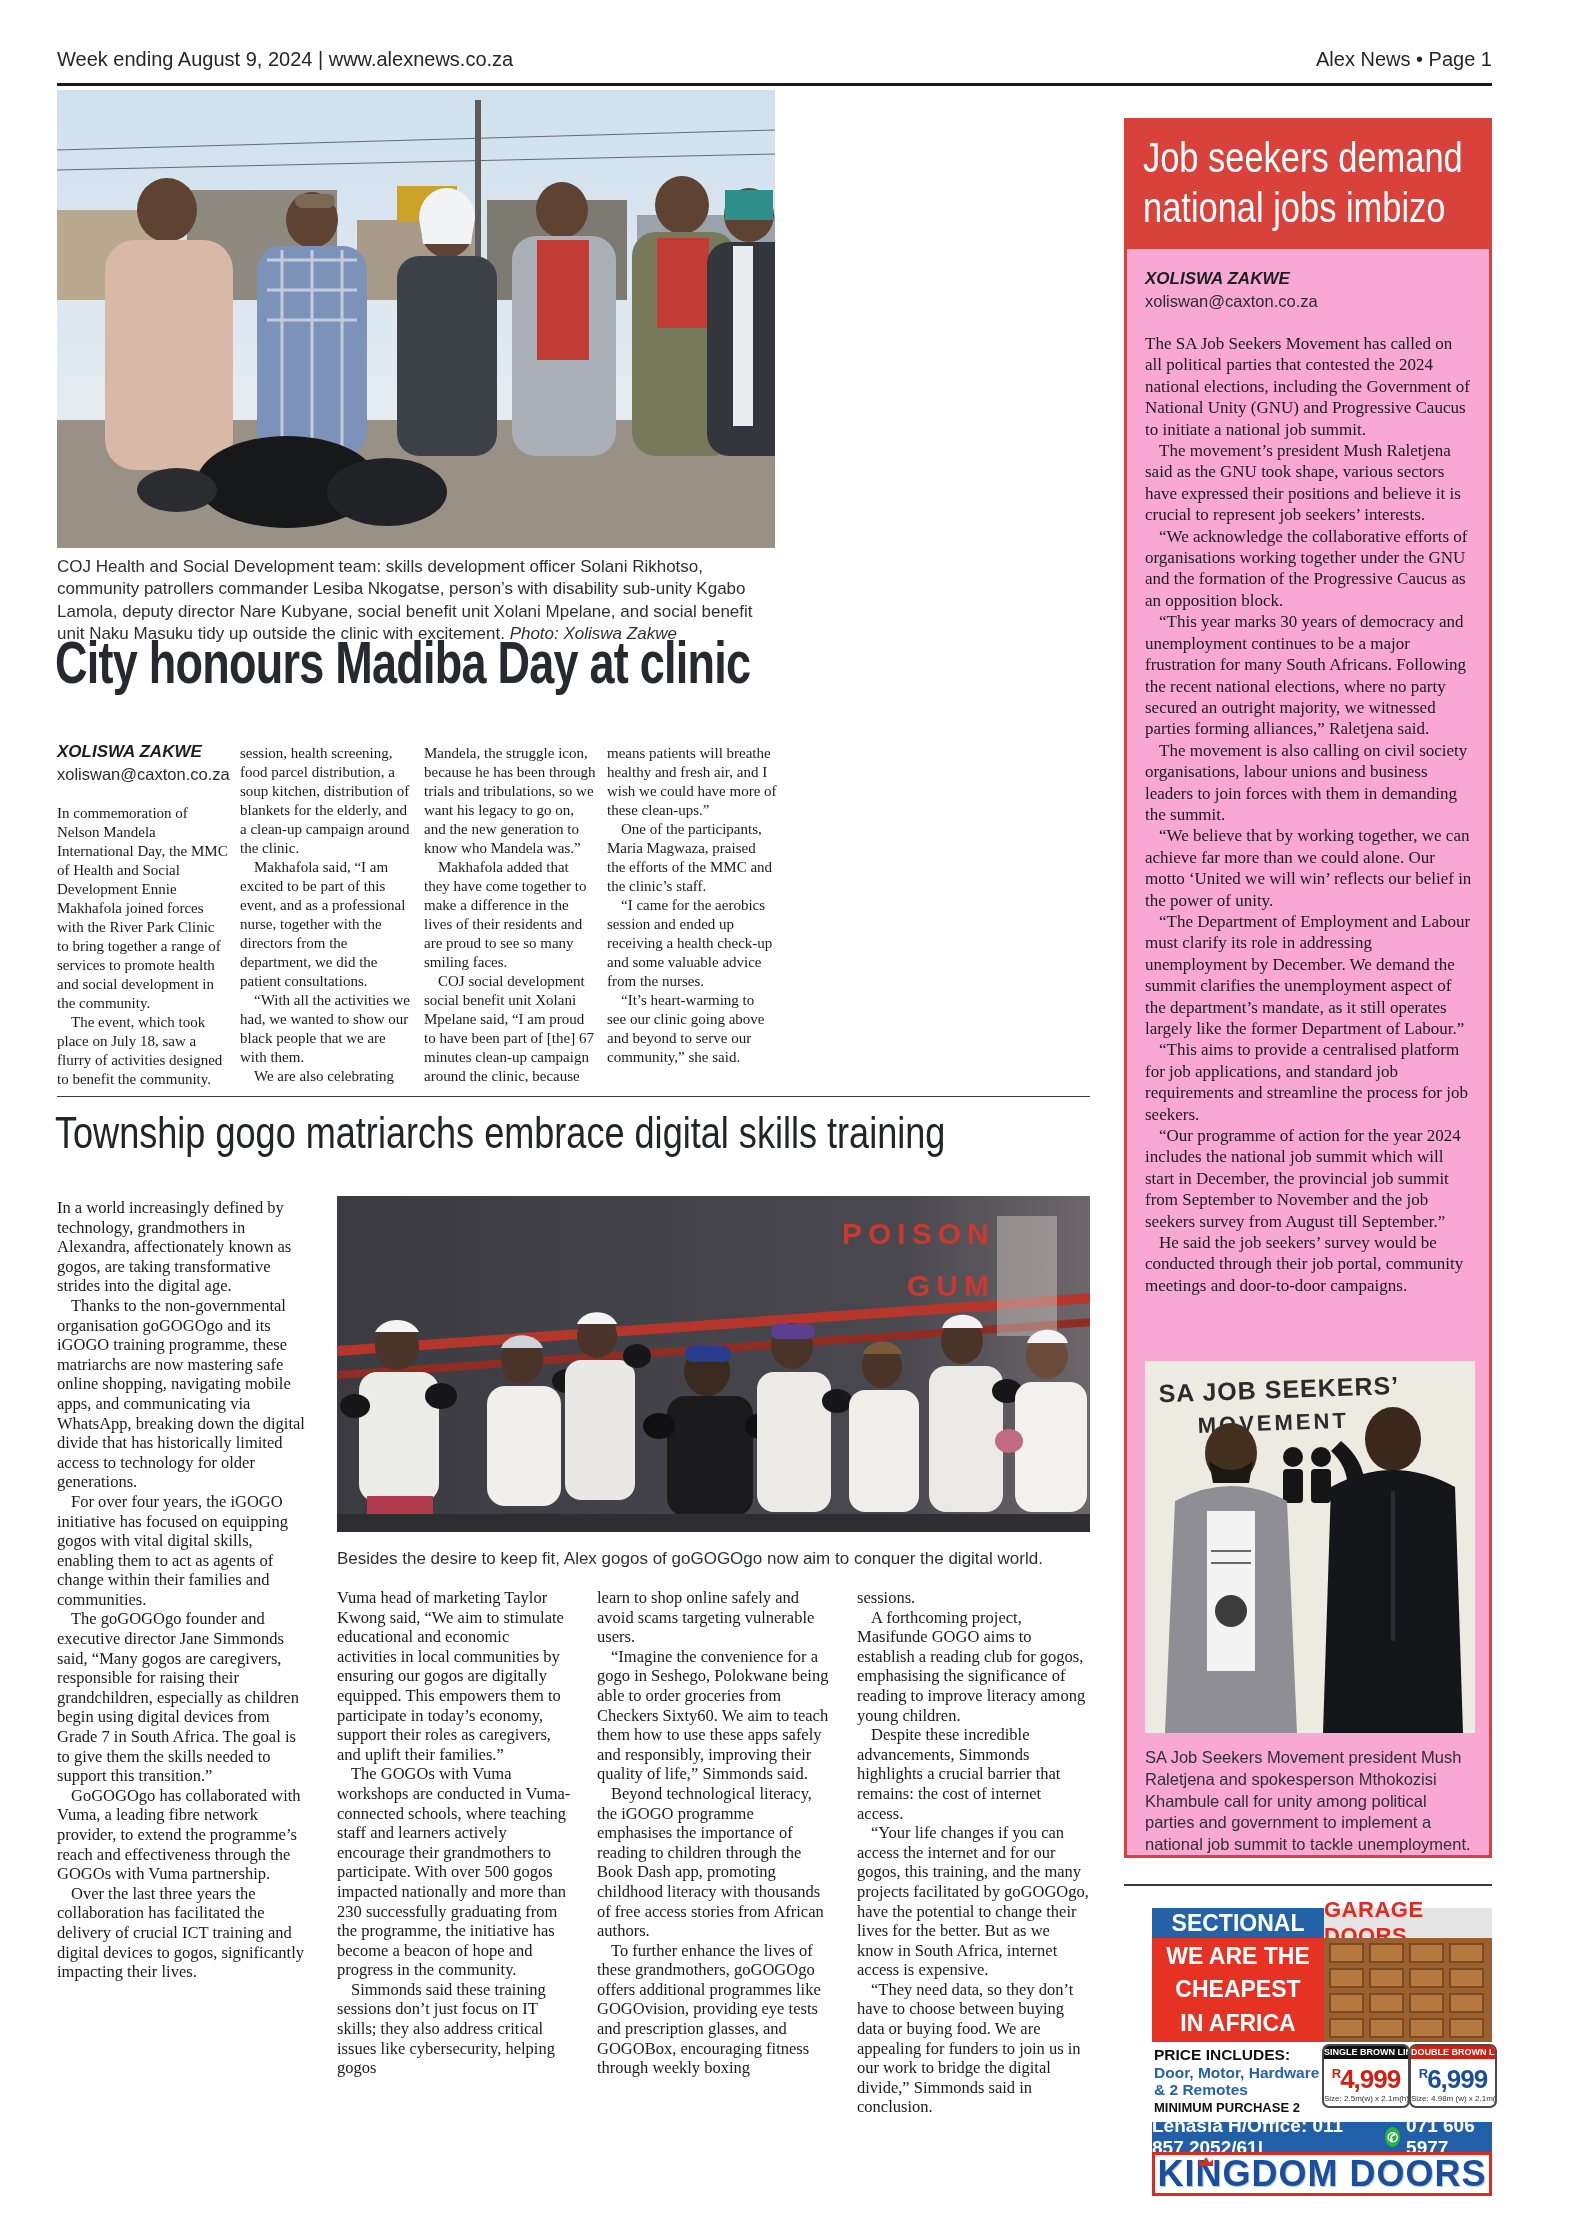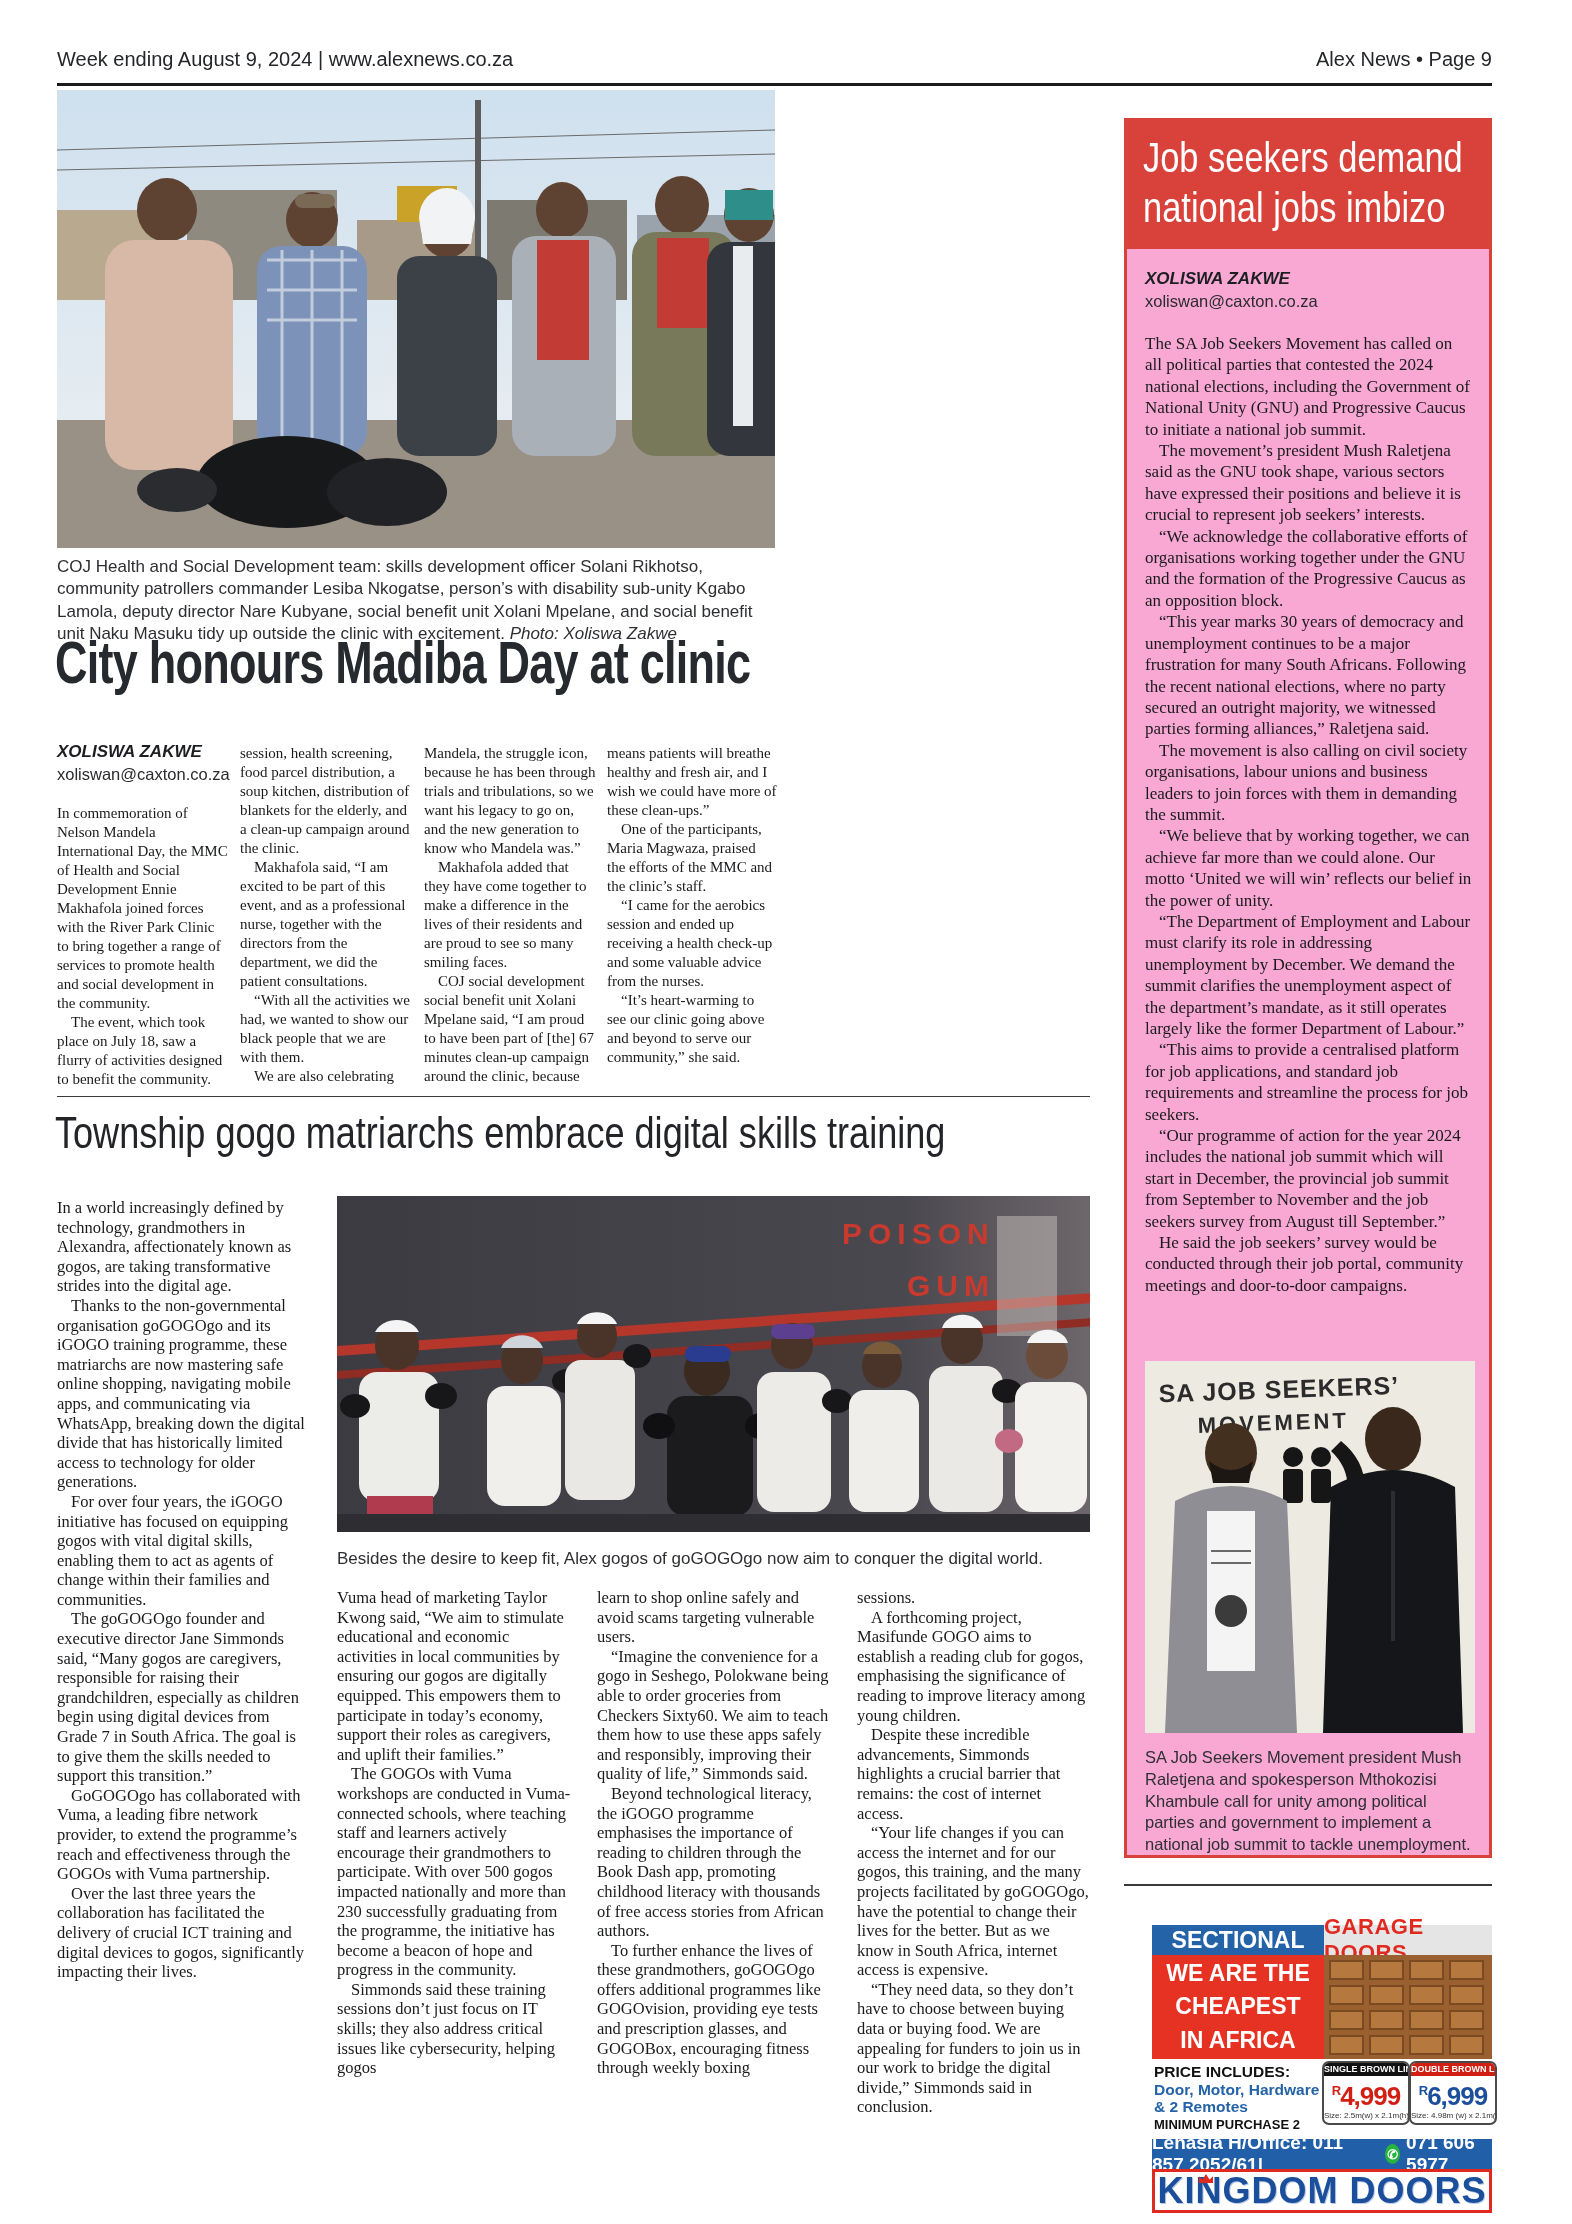--- a/index.html
+++ b/index.html
@@ -65,21 +65,21 @@
            text-shadow:1px 1px 0 #b9cae6;}
   .crown{position:absolute;width:14px;height:9px;background:#e02a1f;
          clip-path:polygon(0 100%,0 25%,25% 60%,50% 0,75% 60%,100% 25%,100% 100%);}
 </style>
 </head>
 <body>
 
 <div id="page">
 
   <div class="abs mast-text" style="left:57px;top:48px;">Week ending August 9, 2024 | www.alexnews.co.za</div>
-  <div class="abs mast-text" style="right:80px;top:48px;">Alex News • Page 9</div>
+  <div class="abs mast-text" style="right:80px;top:48px;">Alex News • Page 1</div>
   <div class="abs mast-rule" style="left:57px;top:83px;width:1435px;"></div>
 
   <div class="abs" style="left:57px;top:90px;width:718px;height:458px;">
     <svg width="718" height="458" viewBox="0 0 718 458">
       <defs>
         <linearGradient id="sky" x1="0" y1="0" x2="0" y2="1">
           <stop offset="0" stop-color="#cfe0ee"></stop>
             <stop offset="1" stop-color="#eef1f3"></stop>
         </linearGradient>
       </defs>
@@ -319,21 +319,21 @@
         </g>
       </svg>
     </div>
     <div class="caption" style="margin:14px 18px 0 18px;font-size:16.5px;">SA Job Seekers Movement president Mush Raletjena and spokesperson Mthokozisi Khambule call for unity among political parties and government to implement a national job summit to tackle unemployment.</div>
   </div>
 
   <div class="abs rule" style="left:1124px;top:1884px;width:368px;height:2px;"></div>
 
   <div class="abs" style="left:1152px;top:1908px;width:340px;">
 
-    <div style="display:flex;height:30px;margin-top:17px;">
+    <div style="display:flex;height:30px;">
       <div class="ad-blue-box" style="width:172px;">SECTIONAL</div>
       <div class="ad-yellow-box" style="width:168px;">GARAGE DOORS</div>
     </div>
 
     <div style="display:flex;height:104px;">
       <div class="ad-red-box" style="width:172px;">
         <div>
           <div>WE ARE THE</div>
           <div>CHEAPEST</div>
           <div>IN AFRICA</div>

